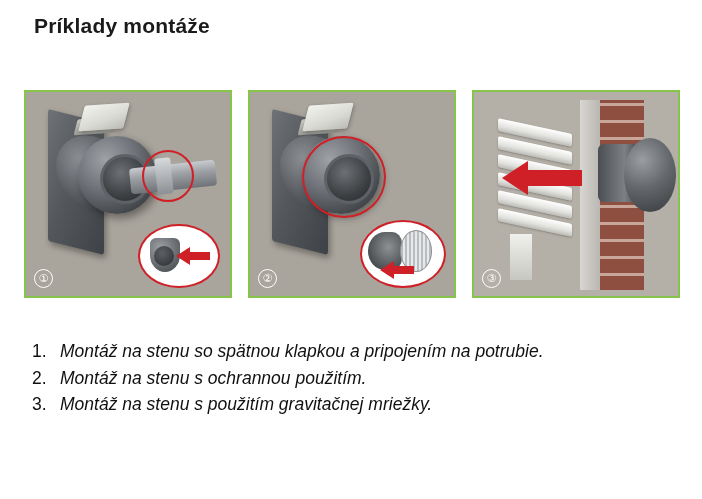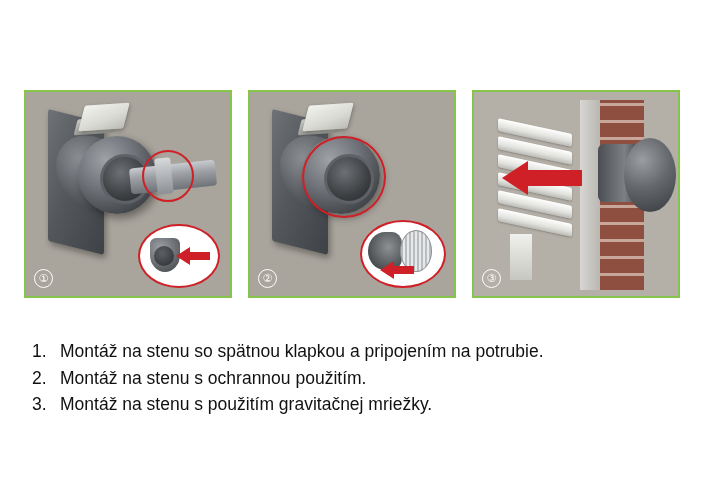--- a/index.html
+++ b/index.html
@@ -321,27 +321,29 @@
   }
   .list-num {
     width: 32px;
     flex: 0 0 32px;
     text-align: left;
     padding-left: 4px;
     box-sizing: border-box;
   }
   .list-text {
     flex: 1;
+    font-style: italic;
   }
 </style>
 </head>
 <body>
 
 <div class="page">
 
+  <div class="title">Príklady montáže</div>
 
   <div class="figures">
 
     <div class="figure fig1">
       <div class="scene">
         <div class="plate"></div>
         <div class="plate-inner"></div>
         <div class="box-top2"></div>
         <div class="box-top"></div>
         <div class="motor-body"></div>

